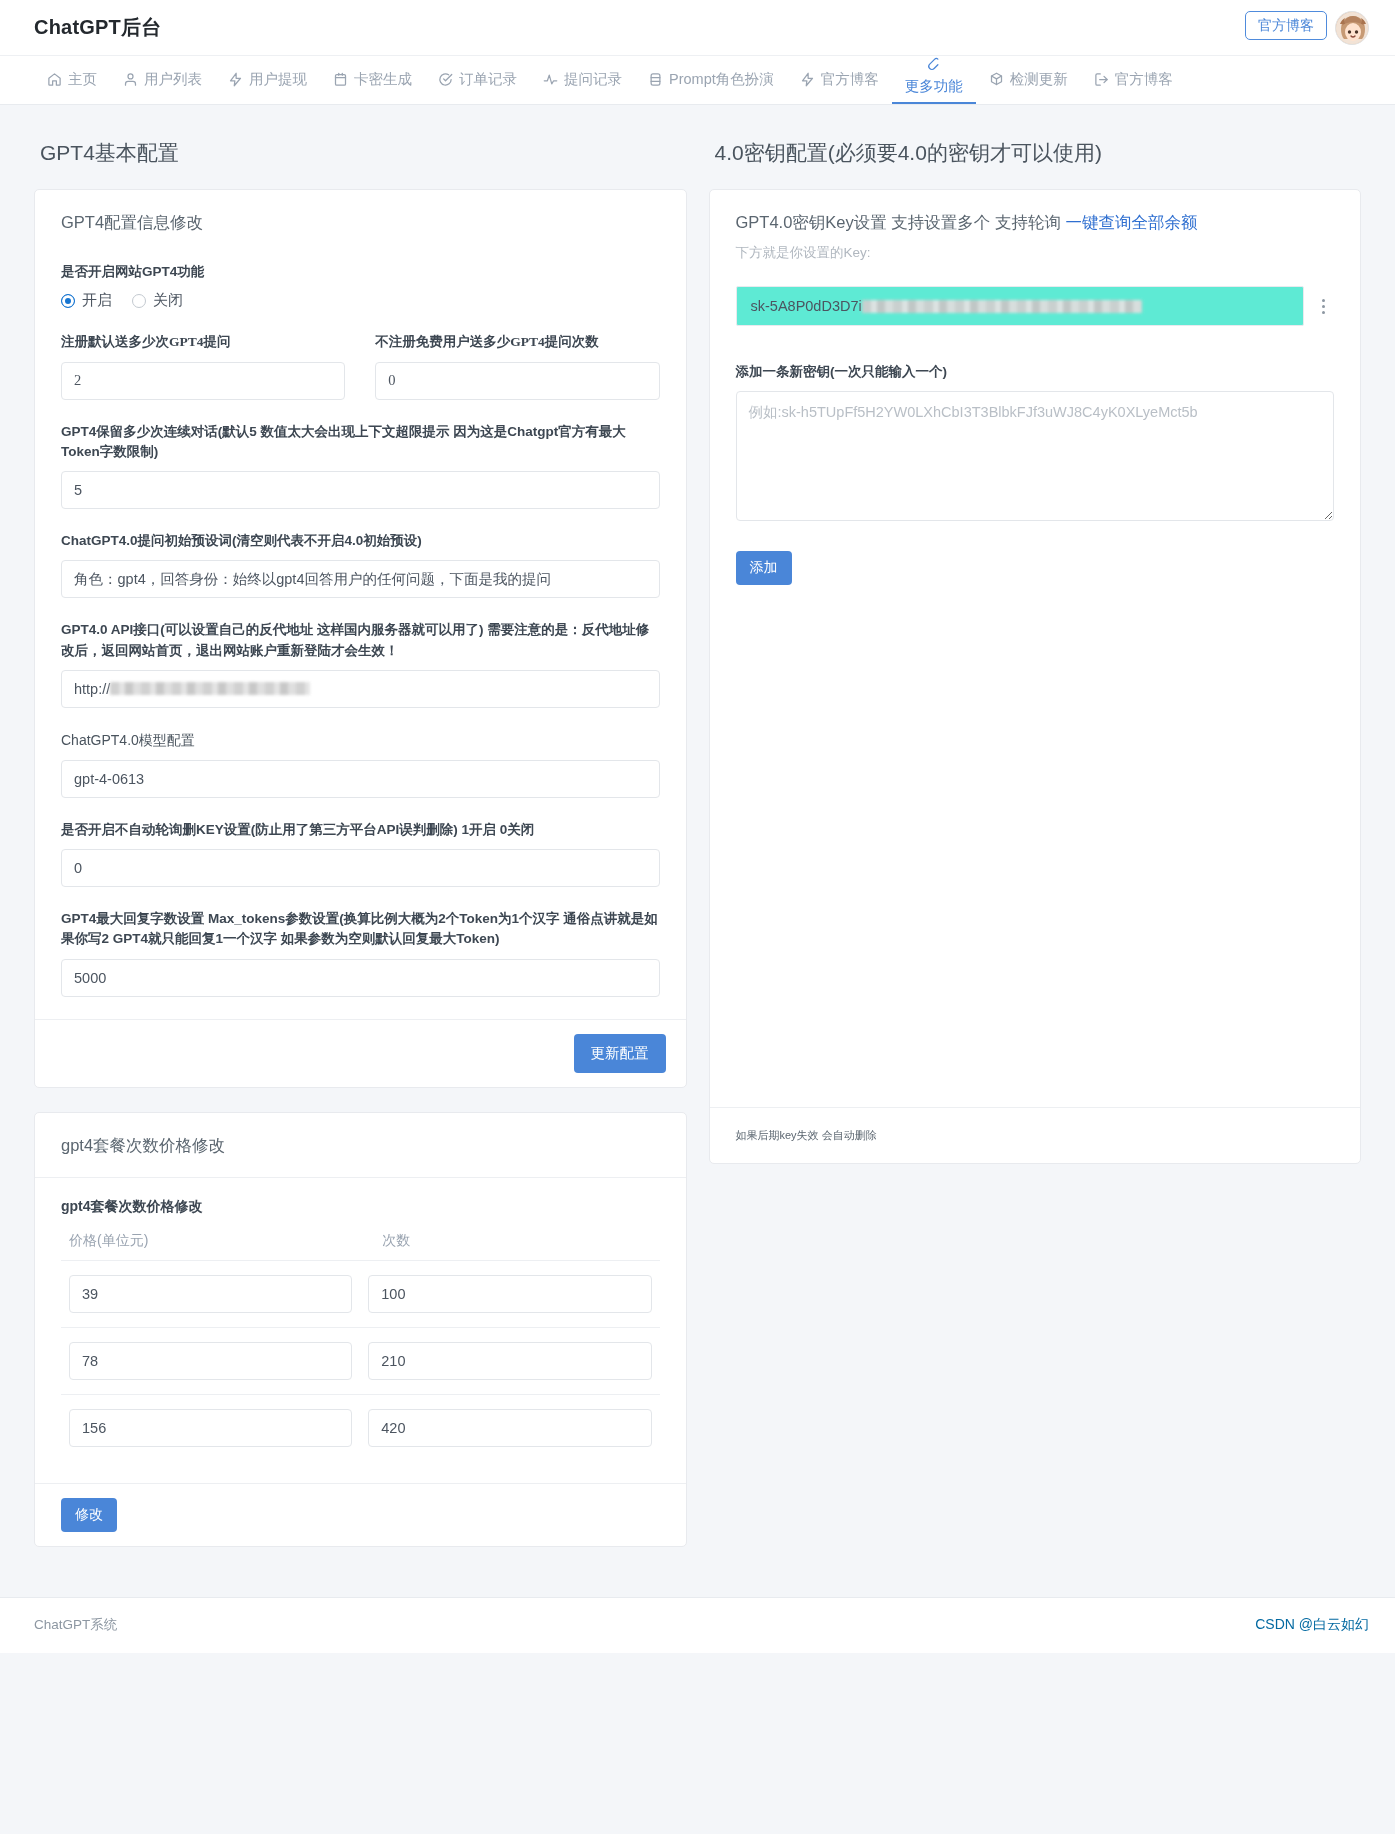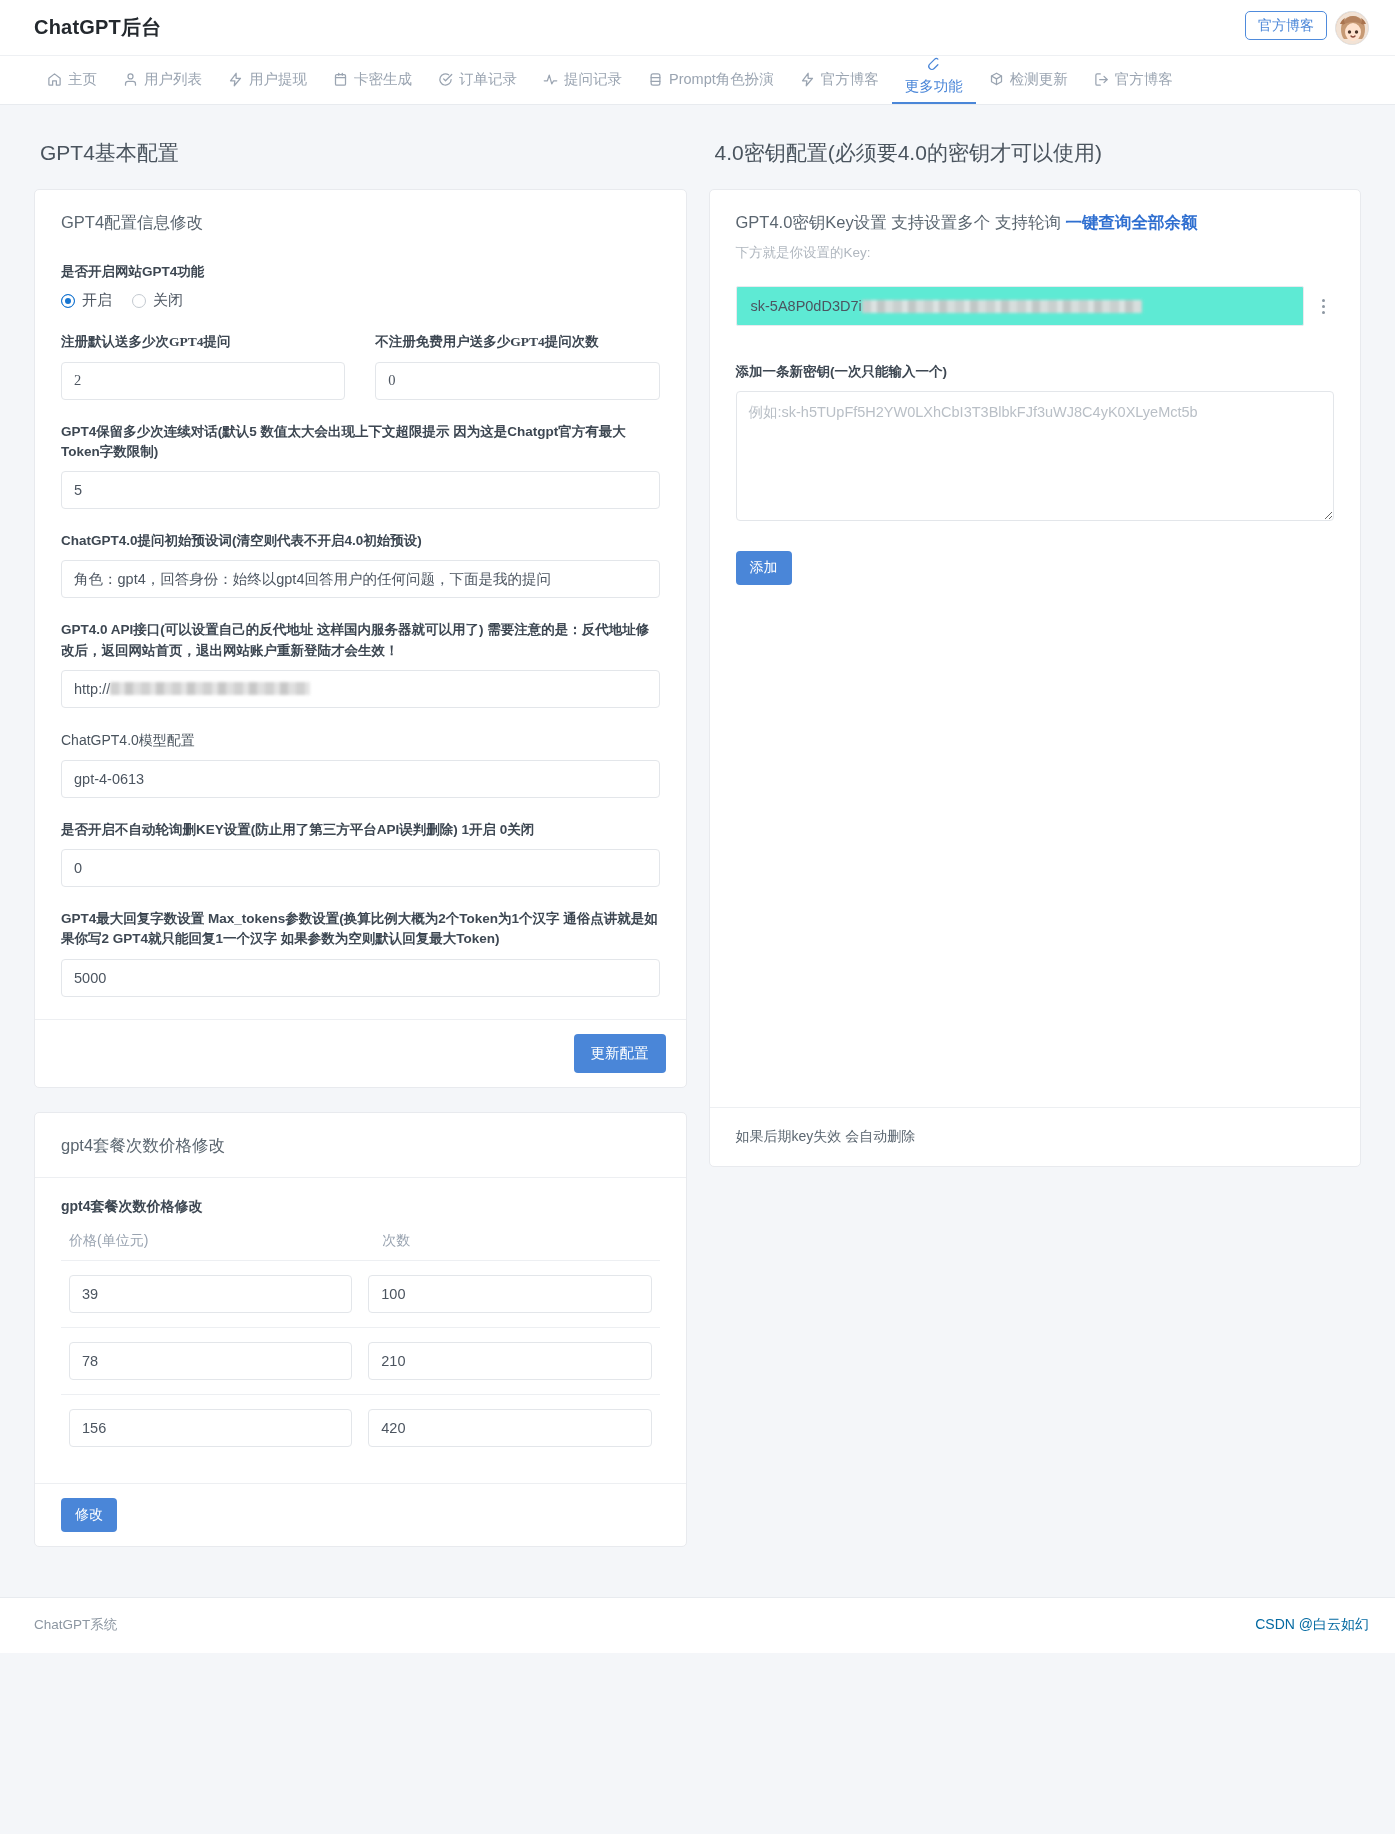--- a/index.html
+++ b/index.html
@@ -109,39 +109,38 @@
   .card-head {
     padding: 22px 26px 4px 26px;
     font-size: 16.5px;
     color: #5b6670;
     font-weight: 400;
   }
   .card-head .link {
     color: #2f6fd0;
     text-decoration: none;
     cursor: pointer;
-    font-weight: bold;
   }
   .card-sub {
     padding: 6px 26px 0 26px;
     font-size: 13.5px;
     color: #b0b7bf;
   }
   .card-body { padding: 24px 26px 22px 26px; }
   .card-foot {
     border-top: 1px solid #edeff2;
     padding: 14px 20px;
     display: flex;
     justify-content: flex-end;
   }
   .card-foot.left { justify-content: flex-start; padding-left: 26px; }
   .card-note {
     border-top: 1px solid #edeff2;
     padding: 20px 26px;
-    font-size: 14px;
+    font-size: 11px;
     color: #5b6670;
   }
 
   
   .fld { margin-bottom: 22px; }
   .fld:last-child { margin-bottom: 0; }
   .lbl {
     display: block;
     font-size: 13.5px;
     font-weight: 700;

